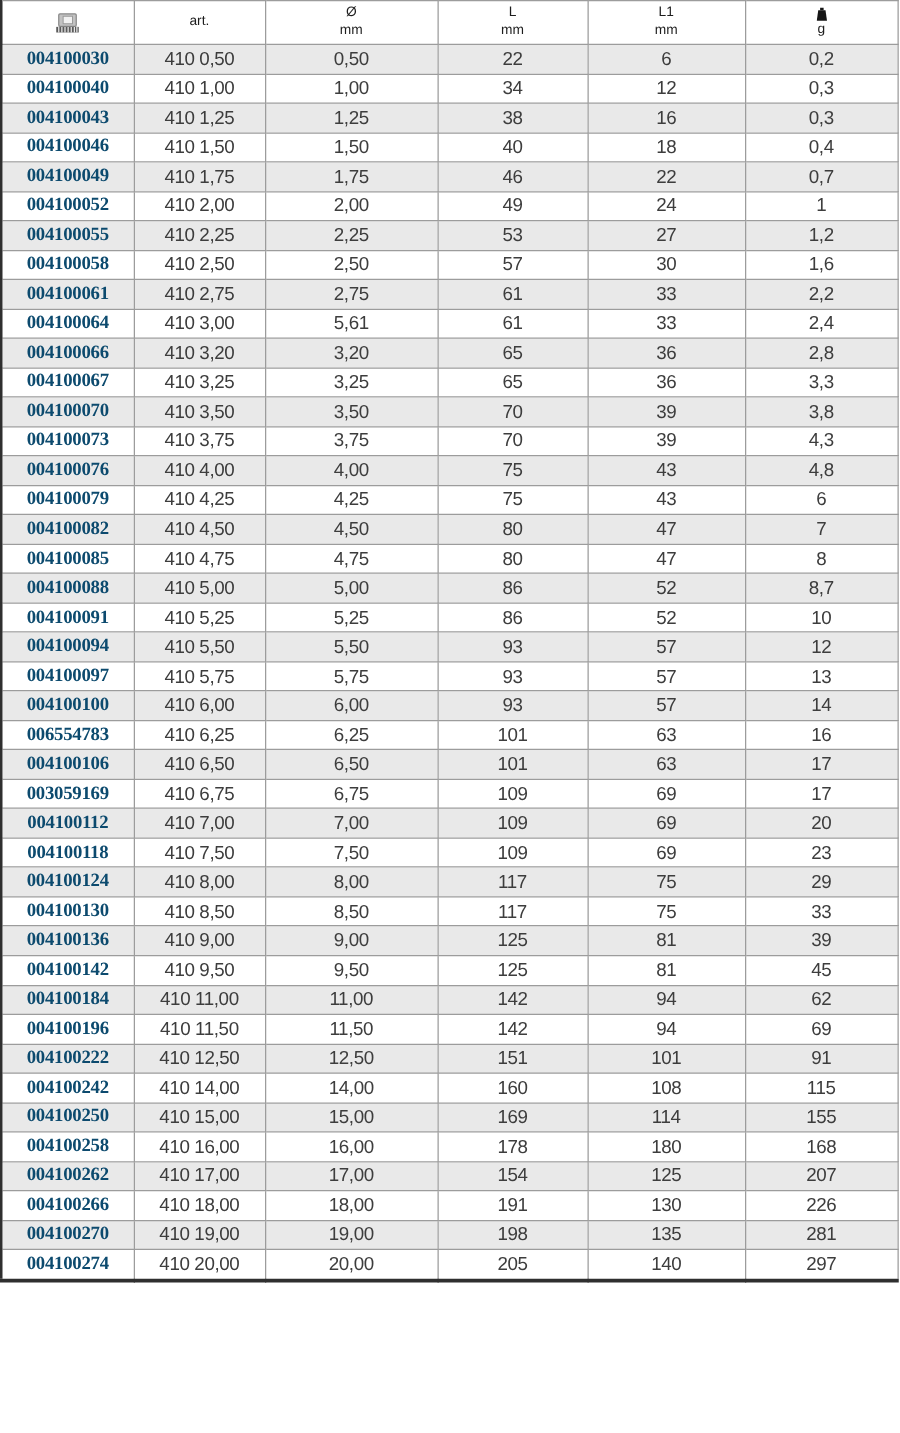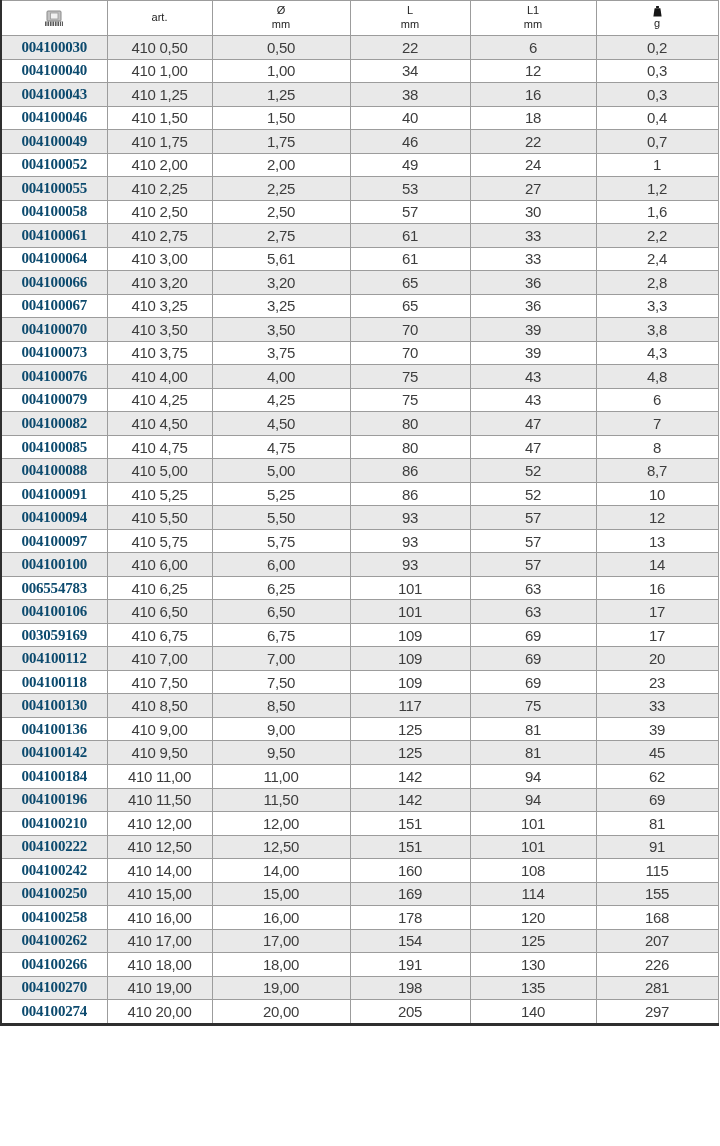--- a/index.html
+++ b/index.html
@@ -329,20 +329,28 @@
       </tr>
       <tr>
         <td>004100118</td>
         <td>410 7,50</td>
         <td>7,50</td>
         <td>109</td>
         <td>69</td>
         <td>23</td>
       </tr>
       <tr>
+        <td>004100124</td>
+        <td>410 8,00</td>
+        <td>8,00</td>
+        <td>117</td>
+        <td>75</td>
+        <td>29</td>
+      </tr>
+      <tr>
         <td>004100130</td>
         <td>410 8,50</td>
         <td>8,50</td>
         <td>117</td>
         <td>75</td>
         <td>33</td>
       </tr>
       <tr>
         <td>004100136</td>
         <td>410 9,00</td>
@@ -369,28 +377,20 @@
       </tr>
       <tr>
         <td>004100196</td>
         <td>410 11,50</td>
         <td>11,50</td>
         <td>142</td>
         <td>94</td>
         <td>69</td>
       </tr>
       <tr>
-        <td>004100210</td>
-        <td>410 12,00</td>
-        <td>12,00</td>
-        <td>151</td>
-        <td>101</td>
-        <td>81</td>
-      </tr>
-      <tr>
         <td>004100222</td>
         <td>410 12,50</td>
         <td>12,50</td>
         <td>151</td>
         <td>101</td>
         <td>91</td>
       </tr>
       <tr>
         <td>004100242</td>
         <td>410 14,00</td>
@@ -405,21 +405,21 @@
         <td>15,00</td>
         <td>169</td>
         <td>114</td>
         <td>155</td>
       </tr>
       <tr>
         <td>004100258</td>
         <td>410 16,00</td>
         <td>16,00</td>
         <td>178</td>
-        <td>120</td>
+        <td>180</td>
         <td>168</td>
       </tr>
       <tr>
         <td>004100262</td>
         <td>410 17,00</td>
         <td>17,00</td>
         <td>154</td>
         <td>125</td>
         <td>207</td>
       </tr>

